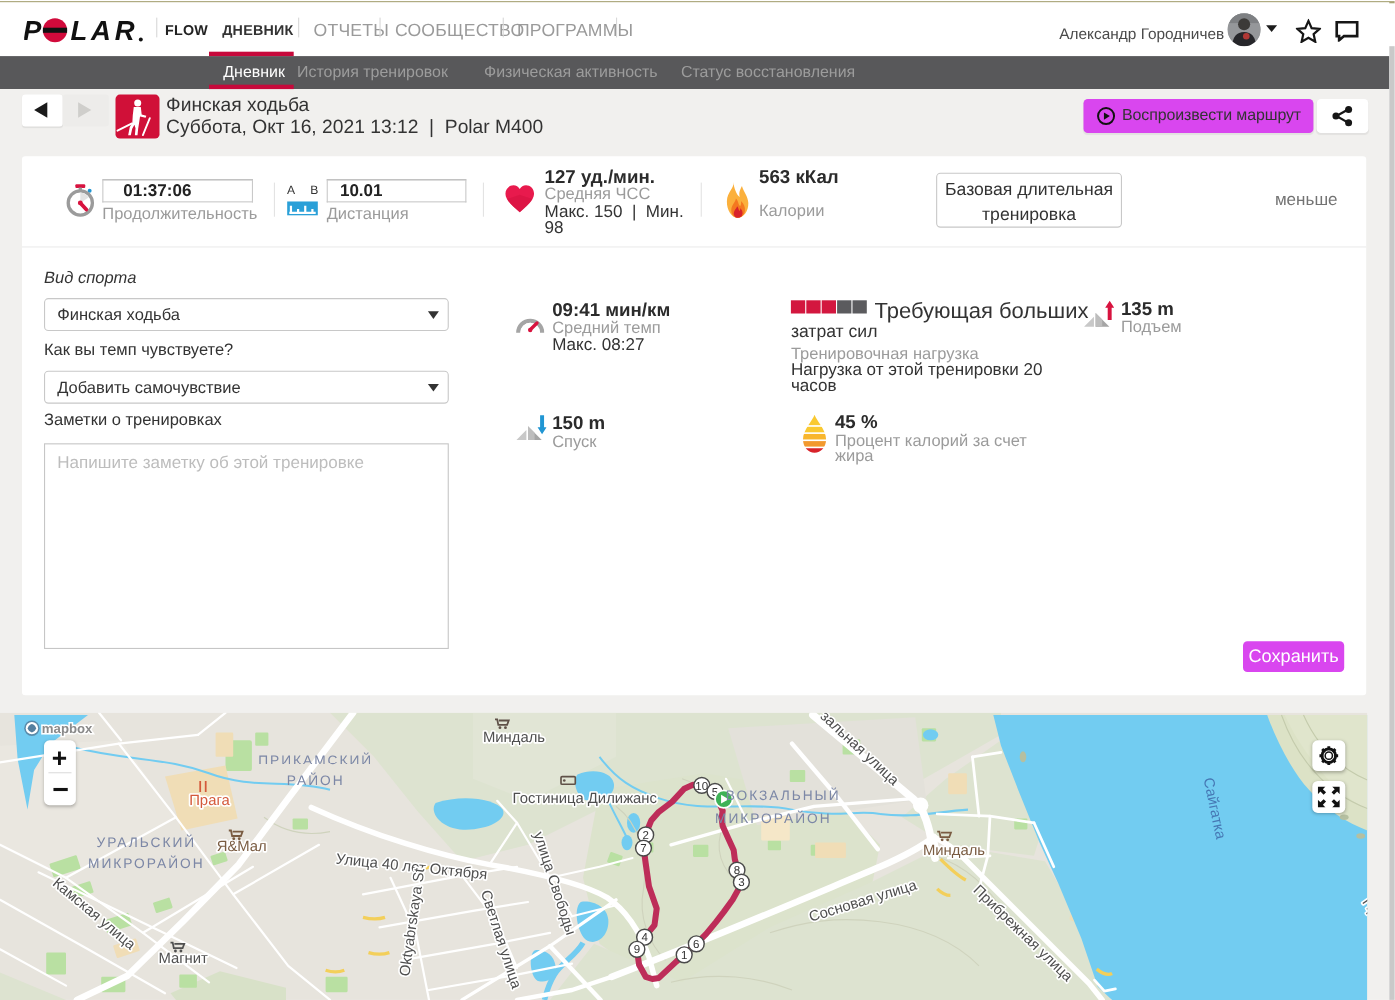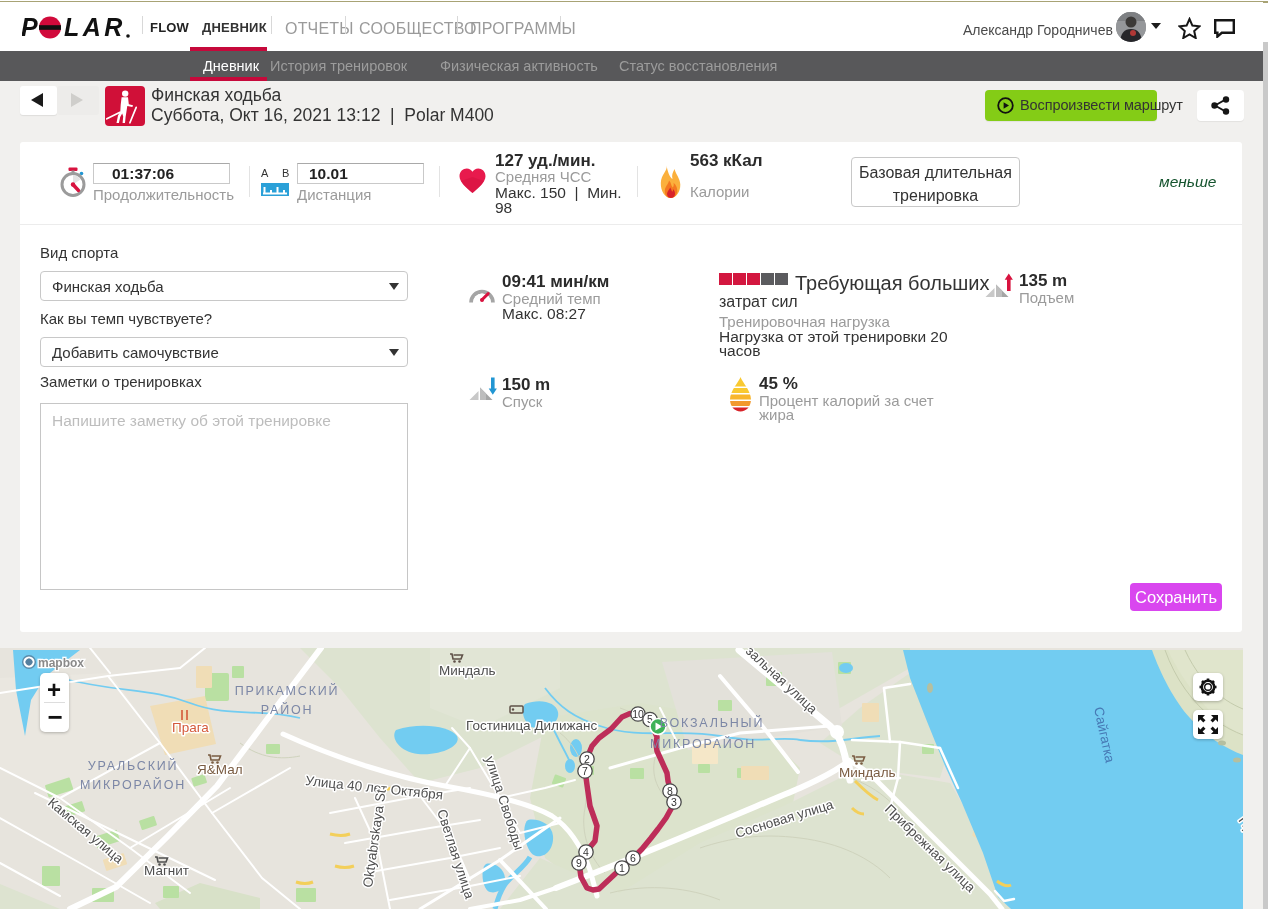--- a/index.html
+++ b/index.html
@@ -89,21 +89,21 @@
    <path d="M16.6,11.3 L23,11.3 L23.8,18.2 L28,19.2 L27.4,21 L22.3,20 L21.4,26 L20.6,31 L20,37 L17.6,37 L18.2,30.5 L17.2,27.5 L15.2,31 L13.9,37 L11.5,37 L13,29.5 L15.3,25.5 L15.7,18.7 Z"></path>
   </g>
   <g stroke="#fff" stroke-width="1.7" stroke-linecap="round">
    <line x1="31.2" y1="21.4" x2="24.9" y2="36.8"></line>
    <line x1="15" y1="26.2" x2="1.8" y2="32.8"></line>
   </g>
  </svg>
 </div>
 <div class="abs dark" style="left:151px;top:85px;font-size:17.5px;">Финская ходьба</div>
 <div class="abs dark" style="left:151px;top:105px;font-size:17.5px;">Суббота, Окт 16, 2021 13:12&nbsp; |&nbsp; Polar M400</div>
-<div class="abs" style="left:985px;top:90px;width:172px;height:31px;background:#84cc16;border-radius:4px;box-shadow:0 1px 1px rgba(0,0,0,.06);text-align:right;">
+<div class="abs" style="left:985px;top:90px;width:209px;height:31px;background:#d946ef;border-radius:4px;box-shadow:0 1px 1px rgba(0,0,0,.06);text-align:right;">
  <svg style="position:absolute;left:12px;top:7px;" width="17" height="17" viewBox="0 0 17 17">
   <circle cx="8.5" cy="8.5" r="7.3" fill="none" stroke="#111" stroke-width="1.8"></circle>
   <path d="M6.6,5.2 L12,8.5 L6.6,11.8 Z" fill="#111"></path>
  </svg>
  <div style="position:absolute;left:35px;top:7px;font-size:14.5px;color:#333;white-space:nowrap;letter-spacing:-0.1px;">Воспроизвести маршрут</div>
 </div>
 <div class="abs" style="left:1197px;top:90px;width:47px;height:31px;background:#fff;border-radius:4px;box-shadow:0 1px 1px rgba(0,0,0,.06);">
  <svg style="position:absolute;left:13px;top:5px;" width="21" height="21" viewBox="0 0 21 21">
   <g stroke="#161616" stroke-width="2">
    <line x1="5" y1="10.5" x2="15.5" y2="4.5"></line>
@@ -157,23 +157,23 @@
 <div class="abs" style="left:495px;top:199px;font-size:15.5px;color:#333;">98</div>
 <div class="vsep" style="left:637px;top:166px;height:31px;"></div>
 <svg class="abs" style="left:660px;top:165px;" width="21" height="34" viewBox="0 0 21 34">
  <path d="M6.5,0.5 C8,6 1,9 0.8,18 C0.6,26 5,33 10.5,33 C16,33 20.5,27 20.3,19.5 C20.1,13.5 16,9.5 14.5,4 C12.5,8 11.5,10 12.5,14 C9.5,12.5 7.5,6 6.5,0.5 Z" fill="#fbb03c"></path>
  <path d="M10.5,33 C7,33 4.5,29.5 4.8,25.5 C5.1,21.5 8.5,19 9,15.5 C11.5,18 10.8,20.5 12.8,22.5 C14,21 13.8,19.5 13.6,17.8 C16.5,20.5 17.5,23.5 17.2,26.5 C16.9,30.2 14,33 10.5,33 Z" fill="#f47920"></path>
  <path d="M10.8,33 C8.3,33 6.8,30.8 7.1,28.3 C7.4,25.8 9.6,24.6 10.1,22.4 C11.6,24 11.2,25.5 12.4,26.8 C13.1,25.9 13,25 12.9,24 C14.6,25.7 15.2,27.5 15,29.3 C14.8,31.5 13,33 10.8,33 Z" fill="#d8232a"></path>
 </svg>
 <div class="abs bignum" style="left:690px;top:151px;">563 кКал</div>
 <div class="abs lbl" style="left:690px;top:183px;">Калории</div>
 <div class="abs" style="left:851px;top:157px;width:169px;height:50px;background:#fff;border:1px solid #c8c8c8;border-radius:4px;box-sizing:border-box;text-align:center;font-size:16px;color:#333;line-height:23px;padding-top:3px;">Базовая длительная<br>тренировка</div>
-<div class="abs" style="left:1159px;top:173px;font-size:15.5px;color:#14532d;font-style:italic;">меньше</div>
-
-<div class="formlabel" style="left:40px;top:244px;">Вид спорта</div>
+<div class="abs" style="left:1159px;top:173px;font-size:15.5px;color:#737373;">меньше</div>
+
+<div class="formlabel" style="left:40px;top:244px;font-style:italic;">Вид спорта</div>
 <div class="selectbox" style="left:40px;top:271px;width:368px;height:30px;"></div>
 <div class="abs" style="left:52px;top:278px;font-size:15px;color:#333;">Финская ходьба</div>
 <div class="abs" style="left:389px;top:283px;width:0;height:0;border-left:5.5px solid transparent;border-right:5.5px solid transparent;border-top:7px solid #333;"></div>
 <div class="formlabel" style="left:40px;top:310px;">Как вы темп чувствуете?</div>
 <div class="selectbox" style="left:40px;top:337px;width:368px;height:30px;"></div>
 <div class="abs" style="left:52px;top:344px;font-size:15px;color:#333;">Добавить самочувствие</div>
 <div class="abs" style="left:389px;top:349px;width:0;height:0;border-left:5.5px solid transparent;border-right:5.5px solid transparent;border-top:7px solid #333;"></div>
 <div class="formlabel" style="left:40px;top:373px;">Заметки о тренировках</div>
 <div class="abs" style="left:40px;top:403px;width:368px;height:187px;background:#fff;border:1px solid #c6c6c6;box-sizing:border-box;"></div>
 <div class="abs" style="left:52px;top:412px;font-size:15.5px;color:#bdbdbd;">Напишите заметку об этой тренировке</div>

